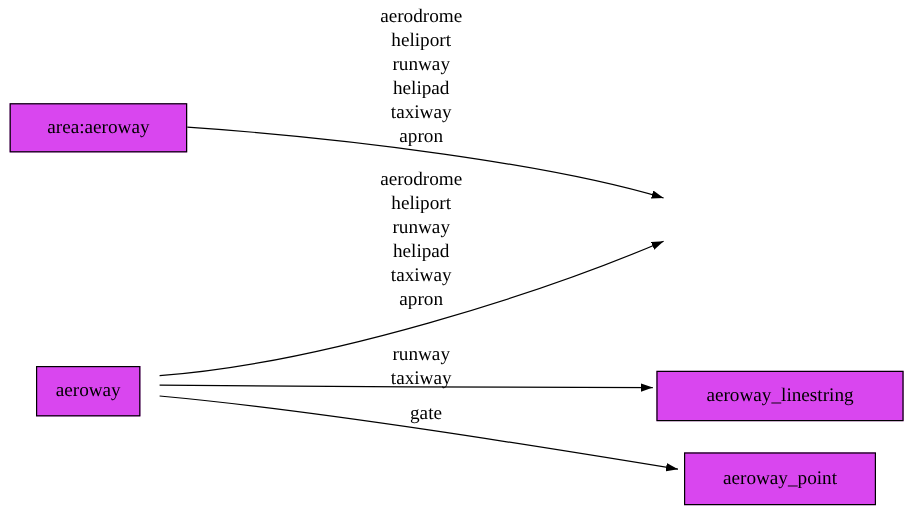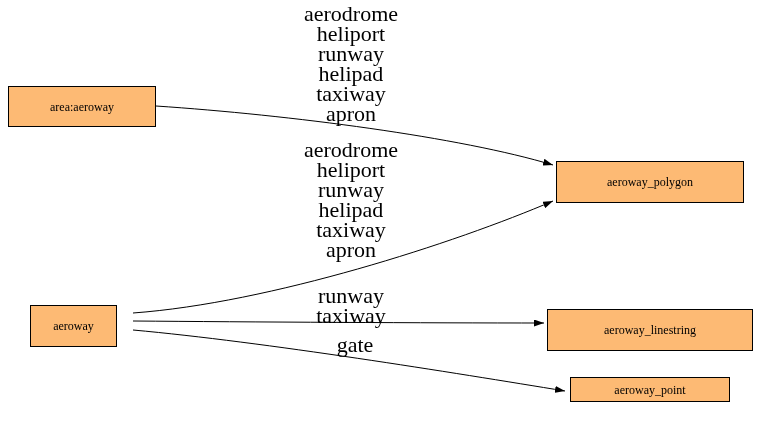--- a/index.html
+++ b/index.html
@@ -20,41 +20,41 @@
     position: absolute;
     left: 0;
     top: 0;
     width: 757px;
     height: 429px;
   }
   .node {
     position: absolute;
     box-sizing: border-box;
     border: 1px solid #000000;
-    background: #fdba74;
+    background: #d946ef;
     display: flex;
     align-items: center;
     justify-content: center;
-    font-size: 12px;
+    font-size: 16px;
     line-height: 1;
     white-space: nowrap;
   }
   .edge-label {
     position: absolute;
     transform: translateX(-50%);
     text-align: center;
-    font-size: 22px;
+    font-size: 16px;
     line-height: 20px;
     white-space: pre-line;
   }
   #node-area-aeroway      { left: 8px;   top: 86px;  width: 148px; height: 41px; }
   #node-aeroway           { left: 30px;  top: 305px; width: 87px; height: 42px; }
   #node-aeroway-polygon   { left: 556px; top: 161px; width: 188px; height: 42px; }
   #node-aeroway-linestring{ left: 547px; top: 309px; width: 206px; height: 42px; }
-  #node-aeroway-point     { left: 570px; top: 377px; width: 160px; height: 25px; }
+  #node-aeroway-point     { left: 570px; top: 377px; width: 160px; height: 44px; }
 
   #label-edge-0 { left: 351px; top: 4px; }
   #label-edge-1 { left: 351px; top: 140px; }
   #label-edge-2 { left: 351px; top: 286px; }
   #label-edge-3 { left: 355px; top: 335px; }
 </style>
 </head>
 <body>
 
 <div id="canvas">
@@ -68,21 +68,20 @@
     <path d="M 156 106 C 290 115, 460 137, 553 165" fill="none" stroke="#000000" stroke-width="1" marker-end="url(#arrowhead)"></path>
     <path d="M 133 313 C 270 303, 455 243, 553 201" fill="none" stroke="#000000" stroke-width="1" marker-end="url(#arrowhead)"></path>
     <path d="M 133 321 C 248 322, 428 323, 544 323" fill="none" stroke="#000000" stroke-width="1" marker-end="url(#arrowhead)"></path>
     <path d="M 133 330 C 265 342, 455 373, 565 391" fill="none" stroke="#000000" stroke-width="1" marker-end="url(#arrowhead)"></path>
   </svg>
 
   <div class="node" id="node-area-aeroway">area:aeroway</div>
 
   <div class="node" id="node-aeroway">aeroway</div>
 
-  <div class="node" id="node-aeroway-polygon">aeroway_polygon</div>
 
   <div class="node" id="node-aeroway-linestring">aeroway_linestring</div>
 
   <div class="node" id="node-aeroway-point">aeroway_point</div>
 
   <div class="edge-label" id="label-edge-0">aerodrome
 heliport
 runway
 helipad
 taxiway

